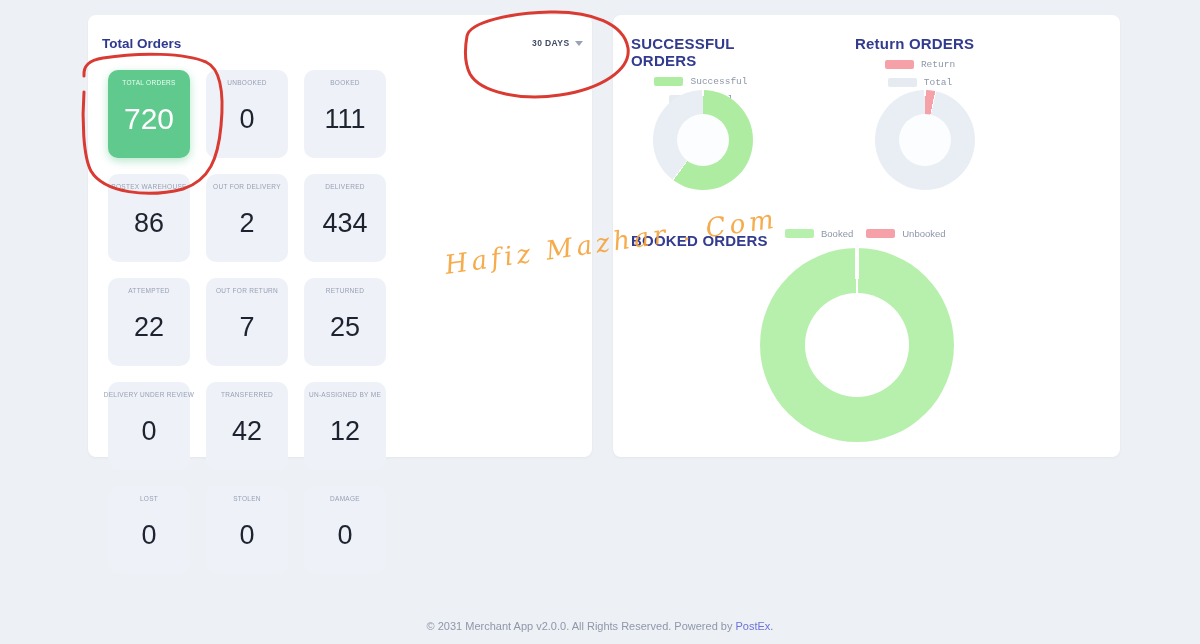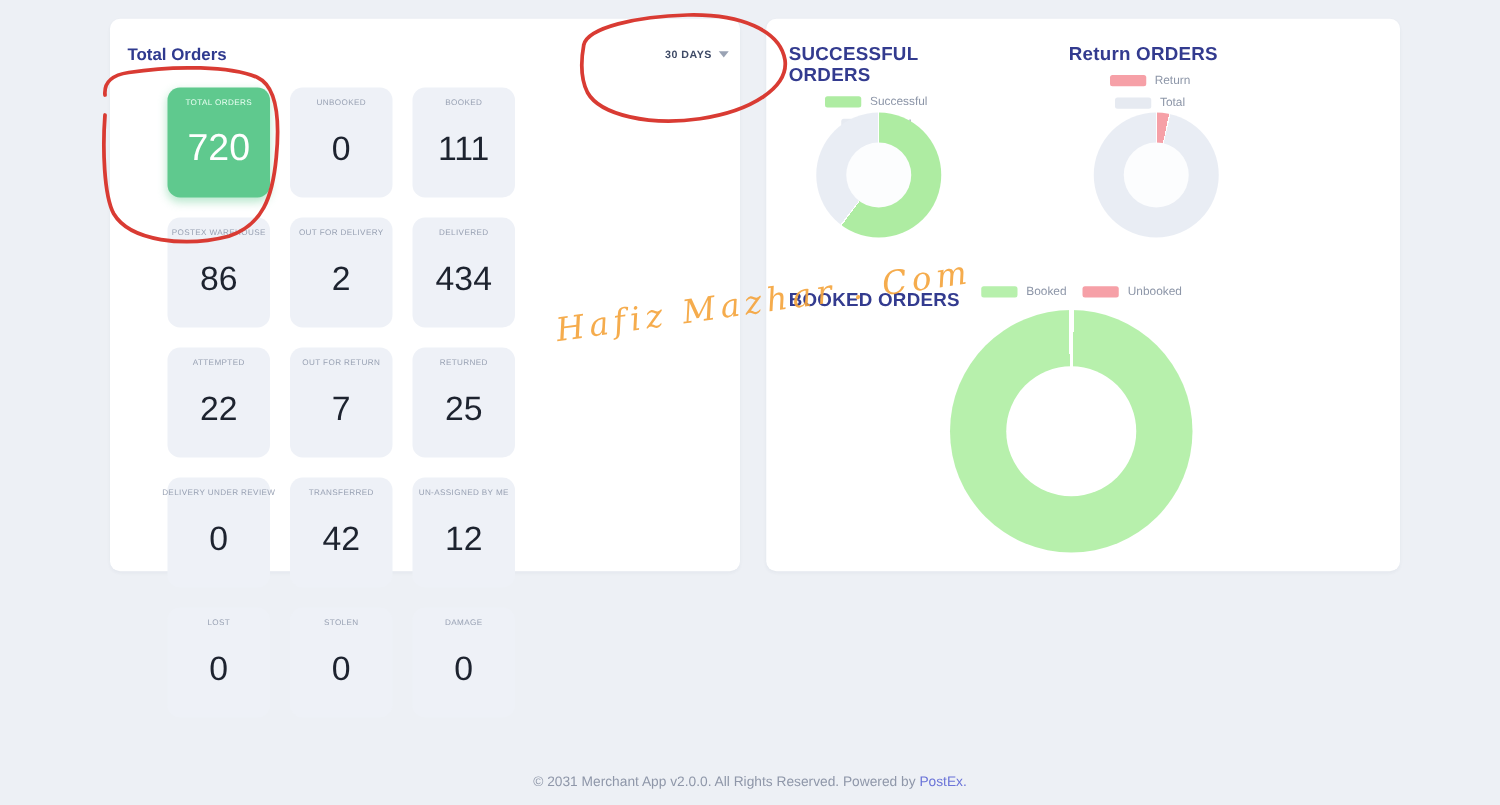--- a/index.html
+++ b/index.html
@@ -29,21 +29,21 @@
   .period-label {
     font-size:8.5px; font-weight:700; color:#3e4a66; letter-spacing:.4px;
   }
   .chevron {
     width:0; height:0;
     border-left:4px solid transparent; border-right:4px solid transparent;
     border-top:5px solid #9aa3b4;
   }
 
   .cards {
-    position:absolute; left:46px; top:55px;
+    position:absolute; left:20px; top:55px;
     display:grid; grid-template-columns:repeat(3,82px);
     column-gap:36px; row-gap:15px;gap:16px;
   }
   .card {
     width:82px; height:88px; background:#eef1f7; border-radius:10px;
     display:flex; flex-direction:column; align-items:center;
   }
   .card-label {
     margin-top:9px; font-size:6.5px; color:#98a1b3;
     letter-spacing:.3px; white-space:nowrap; text-transform:uppercase;
@@ -57,21 +57,21 @@
   .card.highlight .card-value { color:#ffffff; font-size:30px; }
 
   .chart-title {
     font-size:15px; font-weight:700; color:#333b8f; letter-spacing:.2px;
   }
   .chart-block { position:absolute; top:20px; display:flex; flex-direction:column; }
   .block-a { left:18px;  width:140px; }
   .block-b { left:242px; width:130px; }
   .legend-col {
     margin-top:7px; display:flex; flex-direction:column;
-    align-items:center; gap:7px;
+    align-items:center; gap:7px;font-family:Liberation Mono, monospace;
   }
   .legend-row { display:flex; align-items:center; gap:7px; }
   .swatch { width:29px; height:9px; border-radius:2px; display:inline-block; }
   .legend-label { font-size:9.5px; color:#8d96a8; }
 
   .booked-title { position:absolute; left:18px; top:217px; }
   .legend-inline {
     position:absolute; left:172px; top:213px;
     display:flex; align-items:center; gap:13px;
   }

